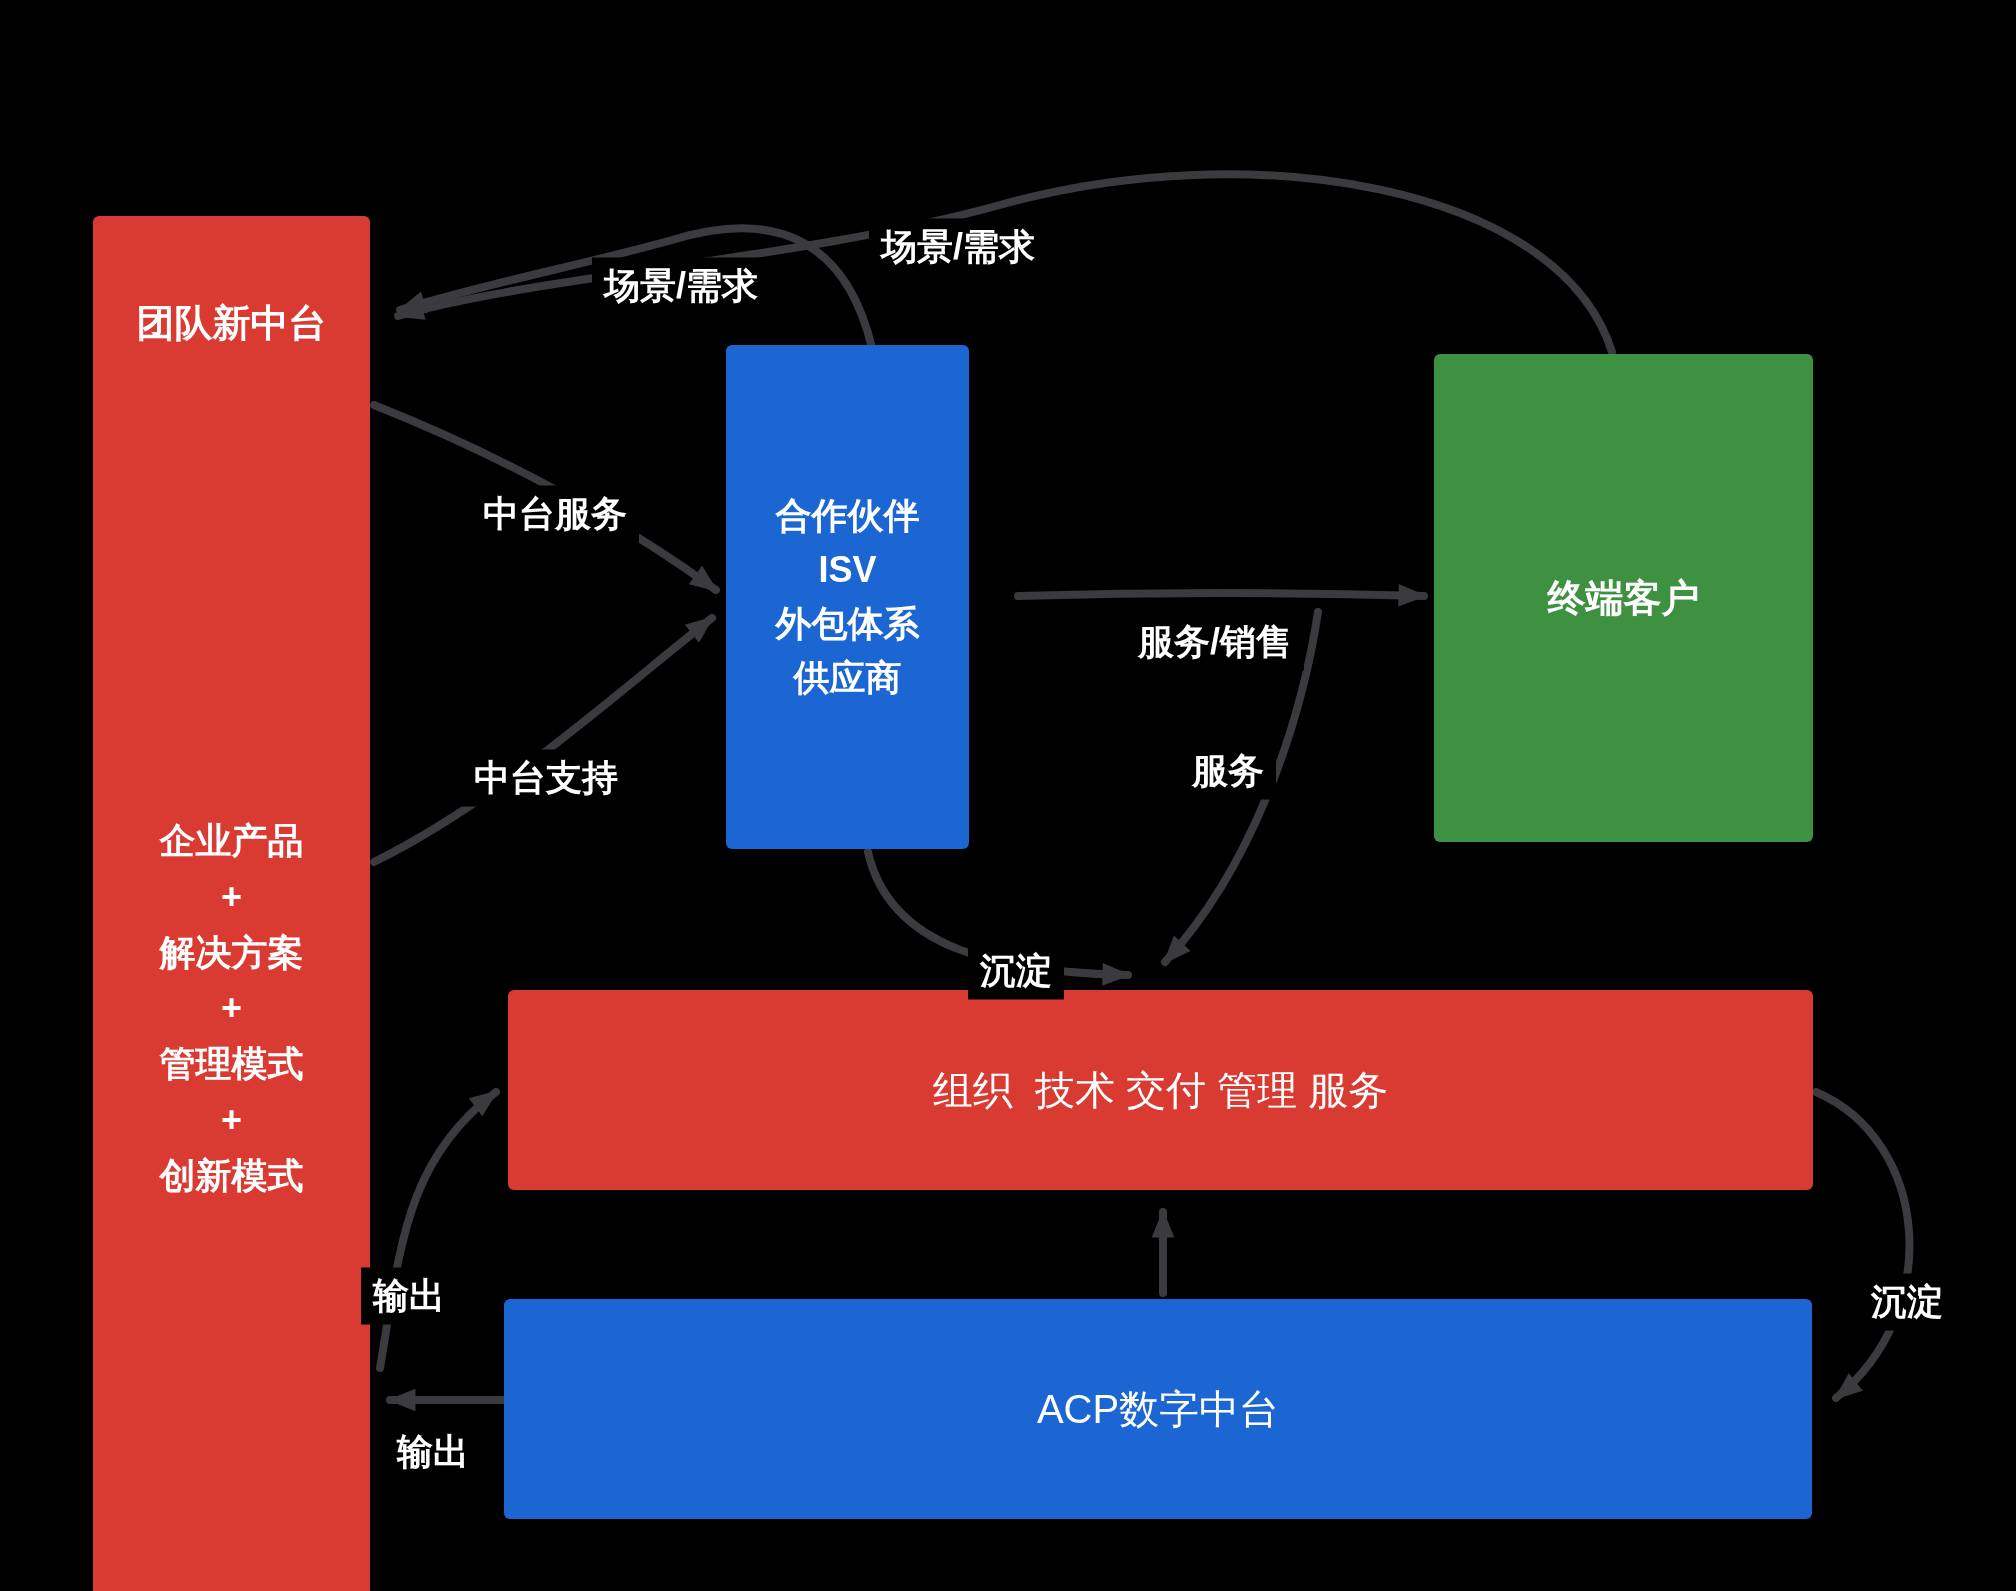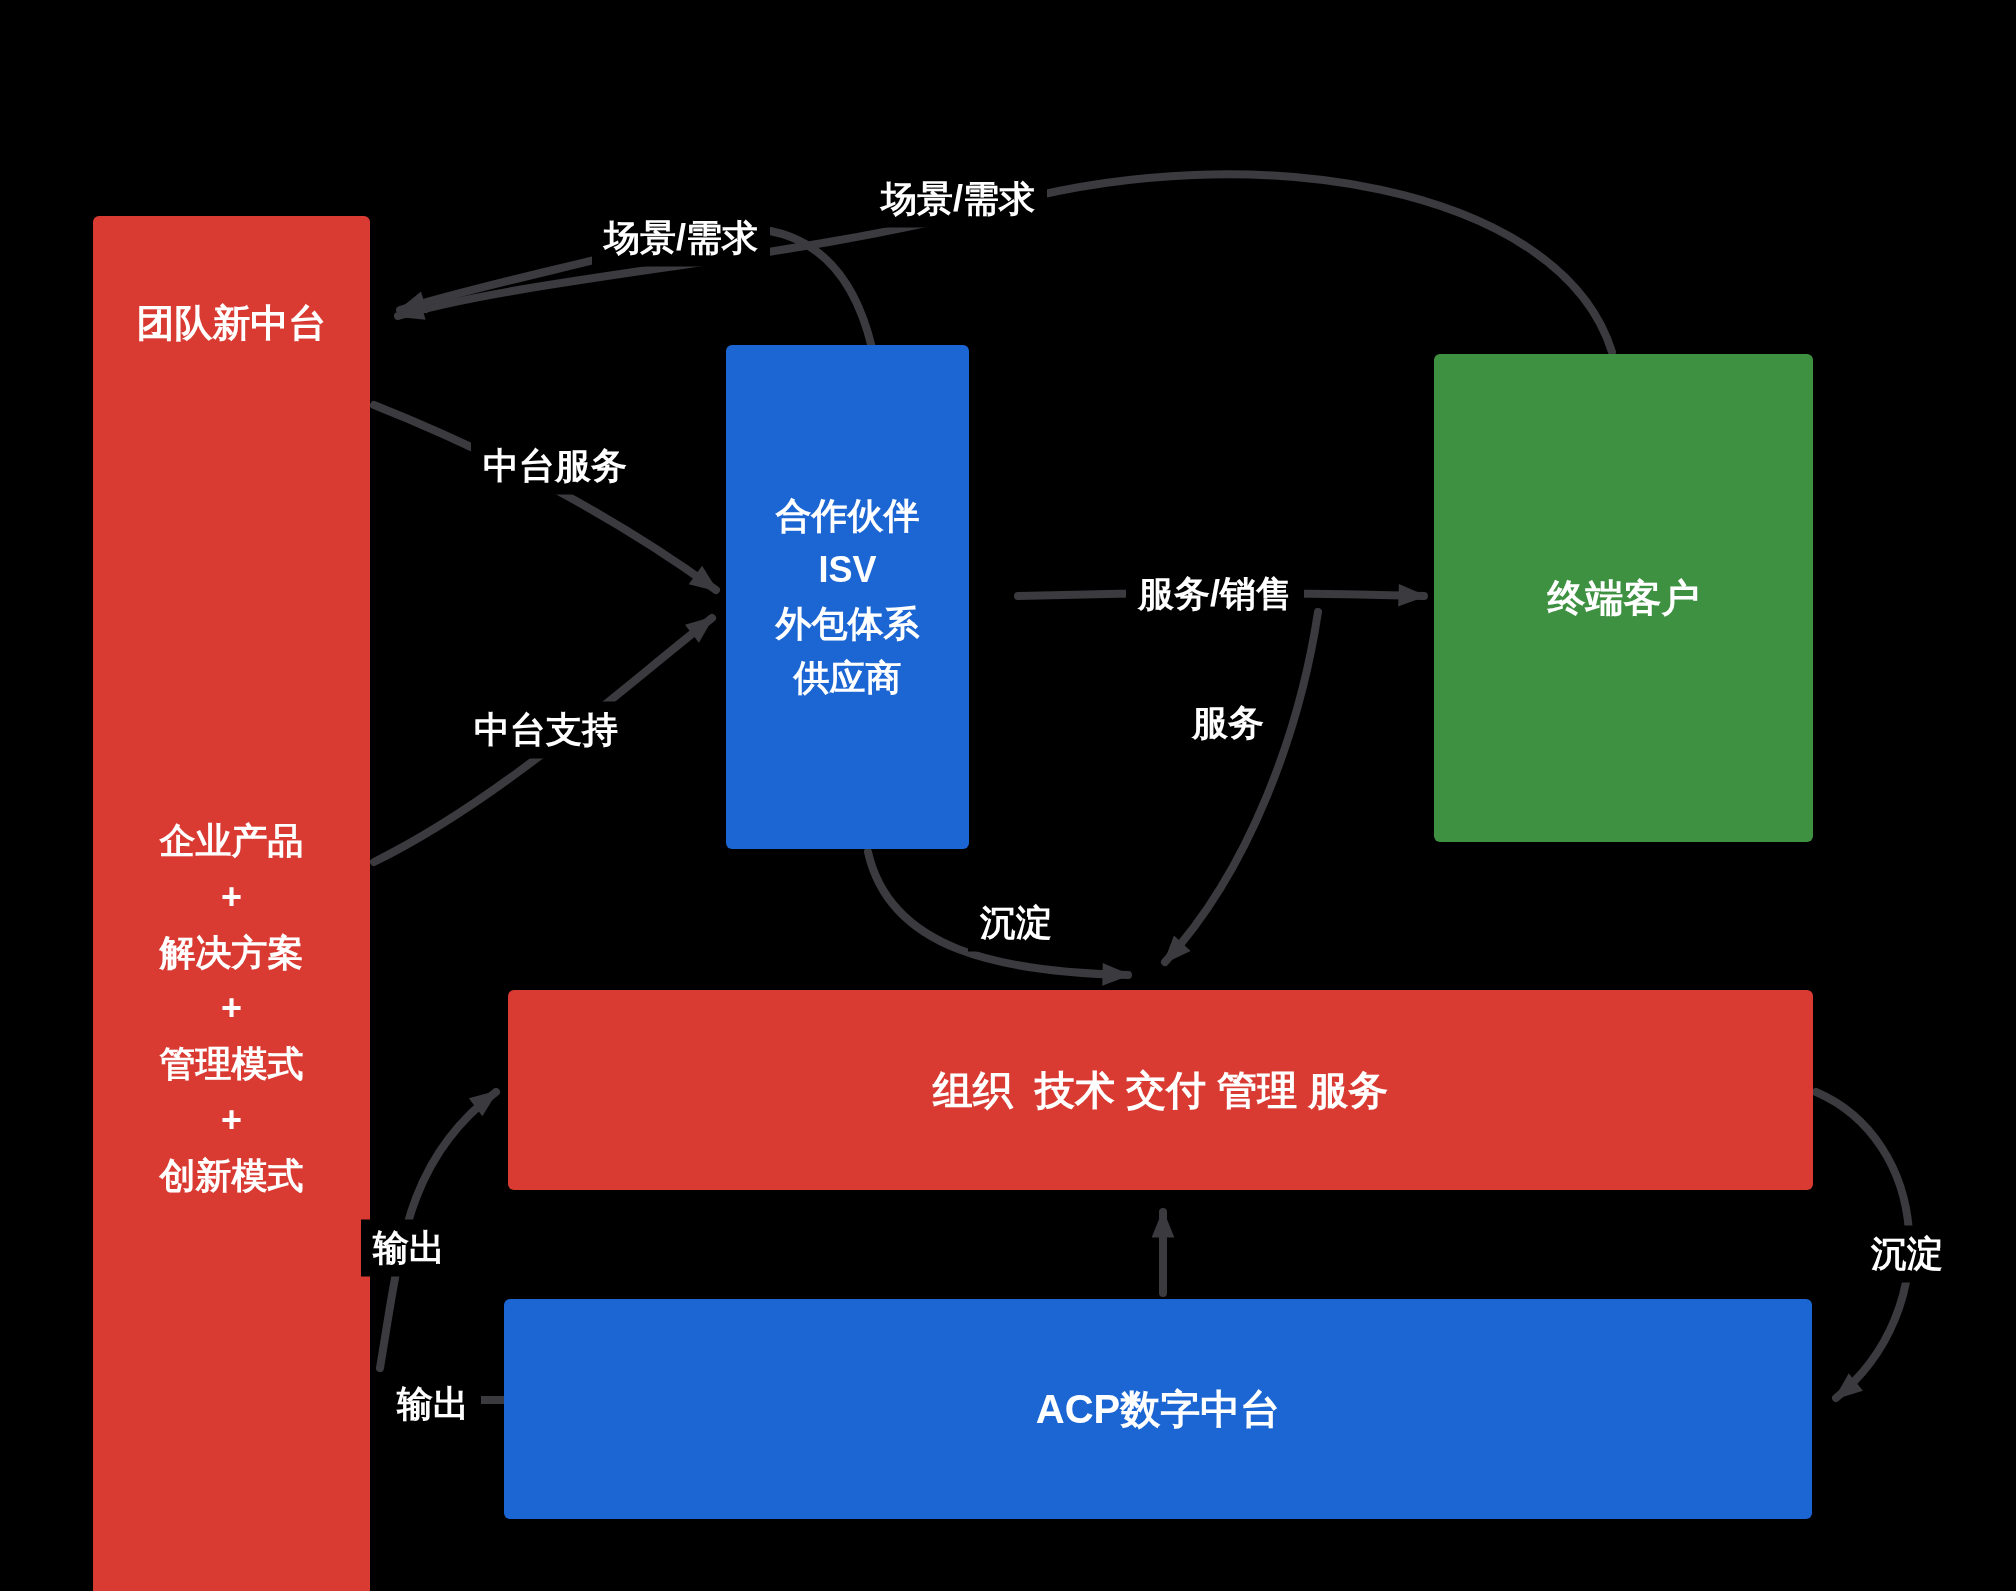--- a/index.html
+++ b/index.html
@@ -39,31 +39,32 @@
     line-height: 1.55;
     white-space: pre-line;
     text-align: center;
   }
   .multiline-body {
     font-size: 36px; font-weight: 700;
     line-height: 1.5;
     white-space: pre-line;
   }
   .single-title { font-size: 38px; font-weight: 700; white-space: pre-wrap; }
-  .wide-title   { font-size: 40px; font-weight: 700; white-space: pre-wrap; }
+  .wide-title   { font-size: 40px; font-weight: 400; white-space: pre-wrap; }
   .edge-label {
     position: absolute;
     transform: translate(-50%, -50%);
     z-index: 3;
     background: #000000;
     color: #ffffff;
     font-size: 36px;
     font-weight: 700;
     padding: 4px 12px;
     white-space: nowrap;
+    margin-top: 48px;
   }
 </style>
 </head>
 <body>
 
 <svg class="arrows" width="2016" height="1591" viewBox="0 0 2016 1591">
   <defs>
     <marker id="ah" viewBox="0 0 12 12" refX="10" refY="6" markerWidth="34" markerHeight="34" markerUnits="userSpaceOnUse" orient="auto">
       <path d="M1,2 L11,6 L1,10 Z" fill="#3a3a3f"></path>
     </marker>

